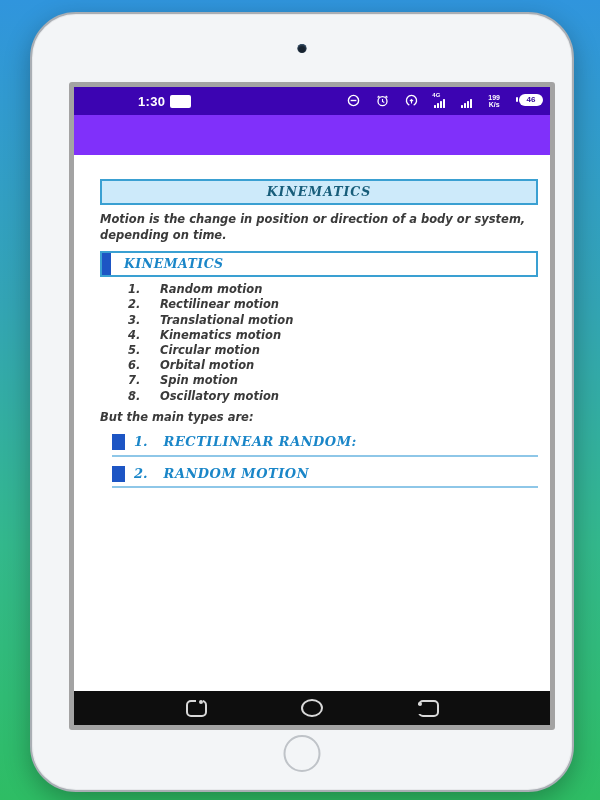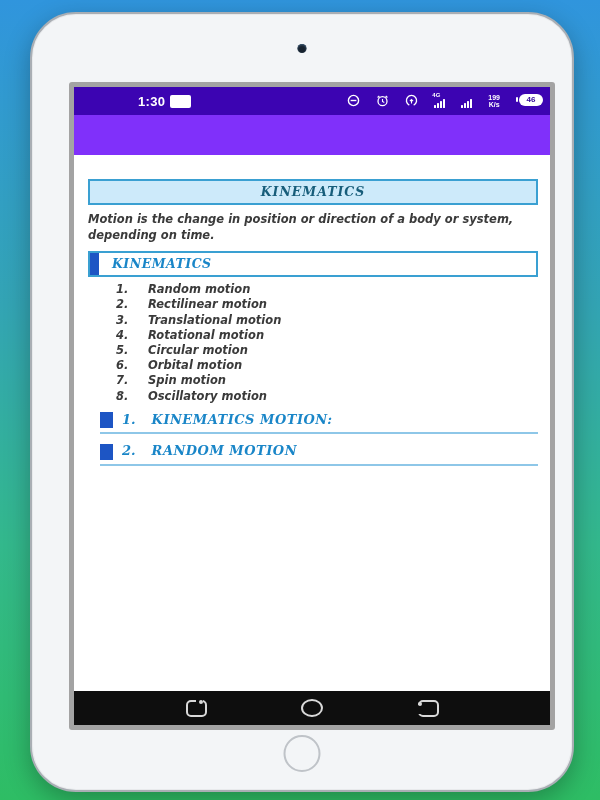--- a/index.html
+++ b/index.html
@@ -42,21 +42,21 @@
     justify-content:center;gap:94px;}
   .nav-btn{width:22px;height:17px;position:relative;display:flex;align-items:center;justify-content:center;}
   .nv-rect{width:17px;height:13px;border:2px solid #d9d9d9;border-radius:5px;position:relative;}
   .cut{position:absolute;background:#0e0e0e;}
   .recents .cut{top:-3px;right:2px;width:7px;height:5px;}
   .recents .dot{position:absolute;top:-2px;right:2px;width:4px;height:4px;border-radius:50%;background:#d9d9d9;}
   .back .cut{left:-3px;top:3px;width:5px;height:9px;}
   .back .dot{position:absolute;left:-2px;top:0px;width:4px;height:4px;border-radius:50%;background:#d9d9d9;}
   .home-oval{width:19px;height:14px;border:2px solid #d9d9d9;border-radius:50%;}
   
-  .content{flex:1 1 auto;background:#fff;overflow:hidden;padding:24px 12px 0 14px;box-sizing:border-box;}
+  .content{flex:1 1 auto;background:#fff;overflow:hidden;padding:24px 12px 0 26px;box-sizing:border-box;}
   .doc{font-family:"DejaVu Sans",sans-serif;font-style:italic;font-weight:600;
     color:#3a3a3a;font-size:11.5px;line-height:1.42;}
   .title-box{border:2px solid #3aa0d2;background:#cdeafa;text-align:center;padding:2px 0;
     font-family:"DejaVu Serif",serif;font-weight:bold;font-size:12.5px;color:#175d7a;letter-spacing:1px;}
   .doc p{margin:6px 0;font-style:italic;}
   .sec-box{border:2px solid #3aa0d2;position:relative;padding:2px 0 2px 22px;margin:8px 0 5px;}
   .sec-box .marker{position:absolute;left:0;top:0;bottom:0;width:9px;background:#1d55c4;}
   .sec-box .h{font-family:"DejaVu Serif",serif;font-weight:bold;font-size:12.5px;color:#1a86c8;letter-spacing:.5px;}
   .num-head{display:flex;align-items:center;margin:8px 0 5px 12px;
     border-bottom:2px solid #8ec7e8;padding-bottom:3px;}
@@ -149,45 +149,46 @@
           <div class="mrow">
               <span class="mnum">2.</span>
               <span>Rectilinear motion</span>
             </div>
           <div class="mrow">
               <span class="mnum">3.</span>
               <span>Translational motion</span>
             </div>
           <div class="mrow">
               <span class="mnum">4.</span>
-              <span>Rotational motion</span>
+              <span>Kinematics motion</span>
             </div>
           <div class="mrow">
               <span class="mnum">5.</span>
               <span>Circular motion</span>
             </div>
           <div class="mrow">
               <span class="mnum">6.</span>
               <span>Orbital motion</span>
             </div>
           <div class="mrow">
               <span class="mnum">7.</span>
               <span>Spin motion</span>
             </div>
           <div class="mrow">
               <span class="mnum">8.</span>
               <span>Oscillatory motion</span>
             </div>
         </div>
 
+        <p>But the main types are:</p>
 
         <div class="num-head">
           <span class="sq"></span>
           <span class="n">1.</span>
-          <span class="h">KINEMATICS MOTION:</span>
+          <span class="h">RECTILINEAR RANDOM:</span>
         </div>
 
         <div class="num-head">
           <span class="sq"></span>
           <span class="n">2.</span>
           <span class="h">RANDOM MOTION</span>
         </div>
 
       </div>
 

